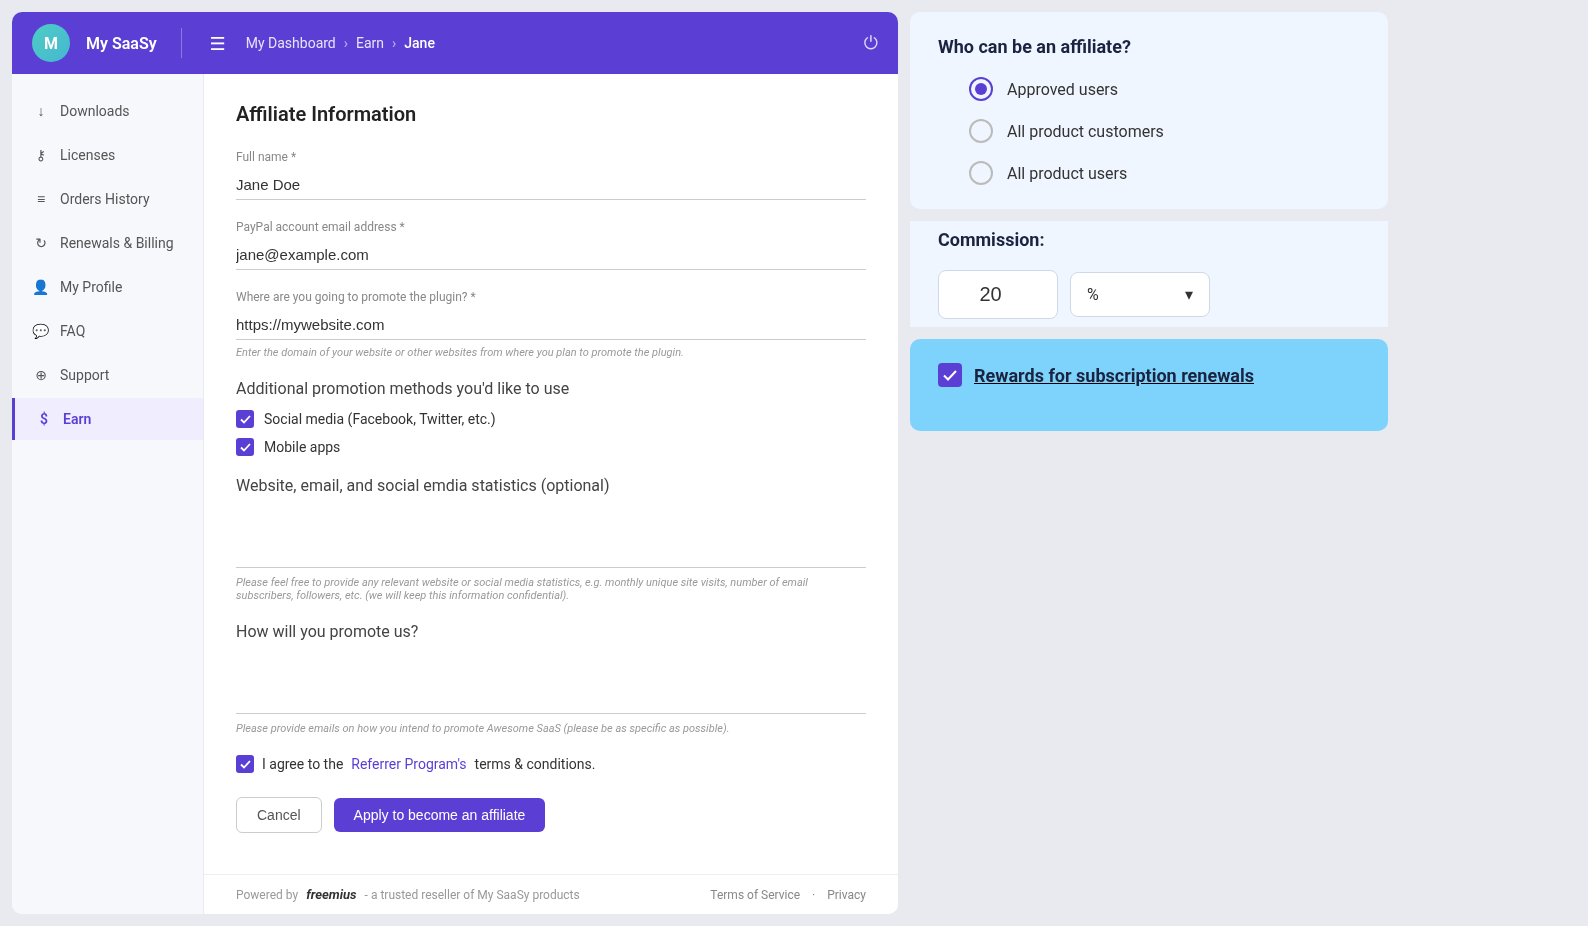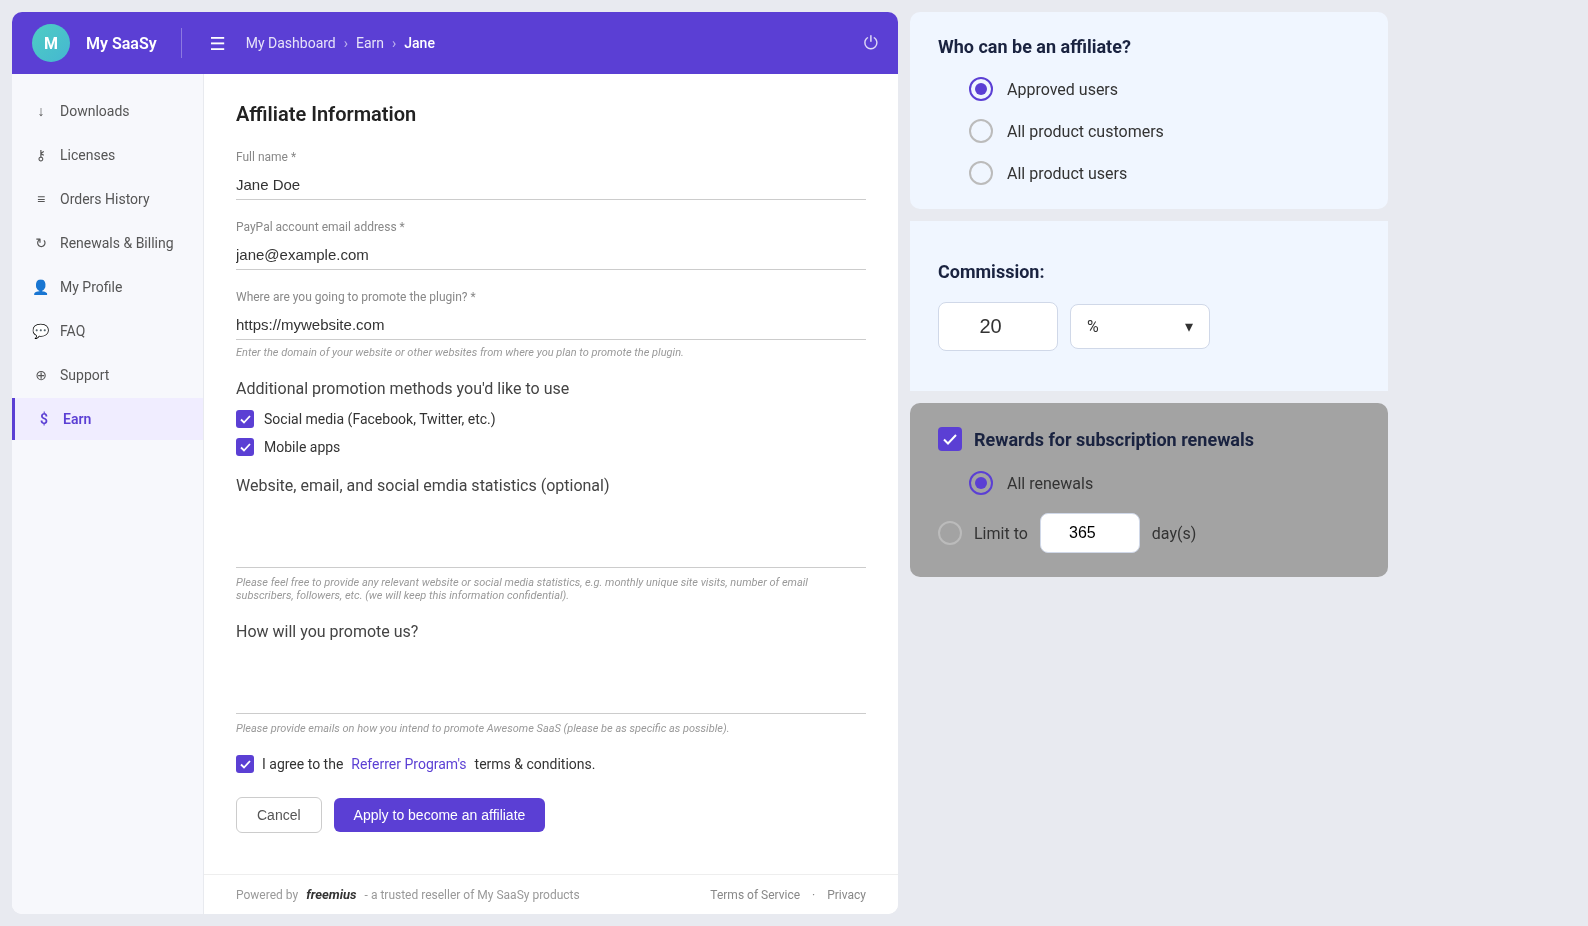--- a/index.html
+++ b/index.html
@@ -332,21 +332,21 @@
     }
     .radio-inner {
       width: 12px;
       height: 12px;
       border-radius: 50%;
       background: #5b3fd4;
     }
     .commission-card {
       background: #f0f6ff;
       border-radius: 0;
-      padding: 40px 28px;
+      padding: 8px 28px;
     }
     .commission-title {
       font-size: 18px;
       font-weight: 700;
       color: #1a2340;
       margin-bottom: 20px;
     }
     .commission-inputs {
       display: flex;
       gap: 12px;
@@ -369,23 +369,24 @@
       border-radius: 8px;
       font-size: 16px;
       color: #333;
       background: white;
       display: flex;
       align-items: center;
       justify-content: space-between;
       cursor: pointer;
     }
     .rewards-card {
-      background: #a3a3a3;
+      background: #7dd3fc;
       border-radius: 10px;
       padding: 24px 28px;
+      text-decoration: underline;
     }
     .rewards-header {
       display: flex;
       align-items: center;
       gap: 12px;
       margin-bottom: 20px;
     }
     .rewards-checkbox {
       width: 24px;
       height: 24px;
@@ -605,29 +606,15 @@
 
   <div class="rewards-card">
     <div class="rewards-header">
       <div class="rewards-checkbox">
         <svg width="14" height="11" viewBox="0 0 14 11">
             <polyline points="1,5.5 5,9.5 13,1" stroke="white" stroke-width="2" fill="none"></polyline>
           </svg>
       </div>
       <h3 class="rewards-title">Rewards for subscription renewals</h3>
     </div>
-    <div class="rewards-radio-list">
-      <div class="radio-item">
-        <div class="radio-outer checked">
-          <div class="radio-inner"></div>
-        </div>
-        <span>All renewals</span>
-      </div>
-      <div class="limit-row">
-        <div class="radio-outer unchecked"></div>
-        <span>Limit to</span>
-        <input type="number" class="limit-input" value="365" style="">
-        <span>day(s)</span>
-      </div>
-    </div>
   </div>
 
 </div>
 
 </body></html>

